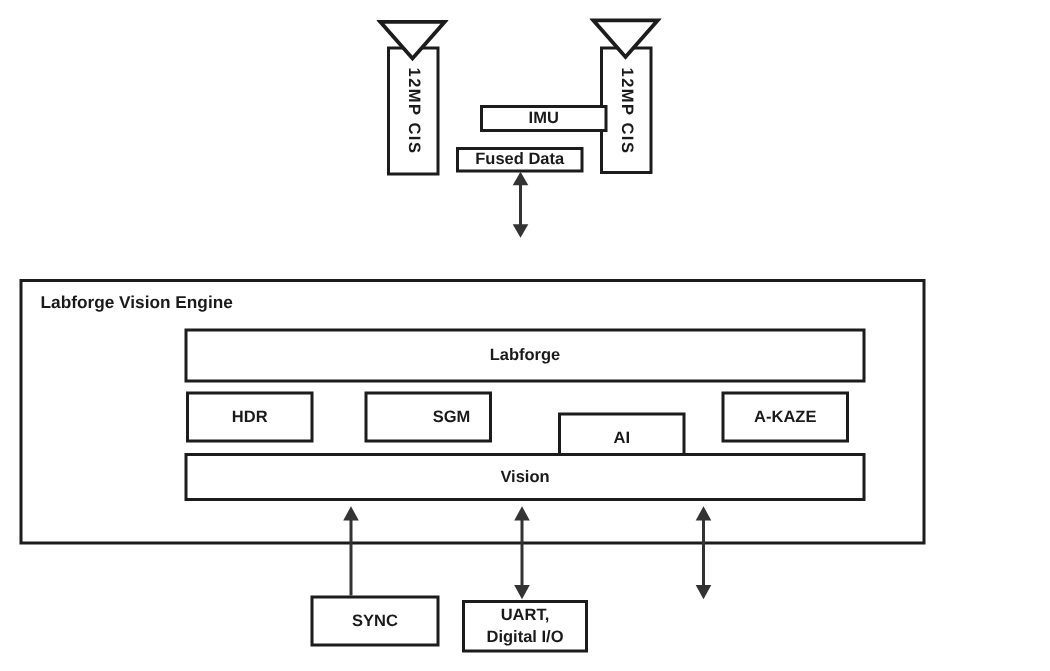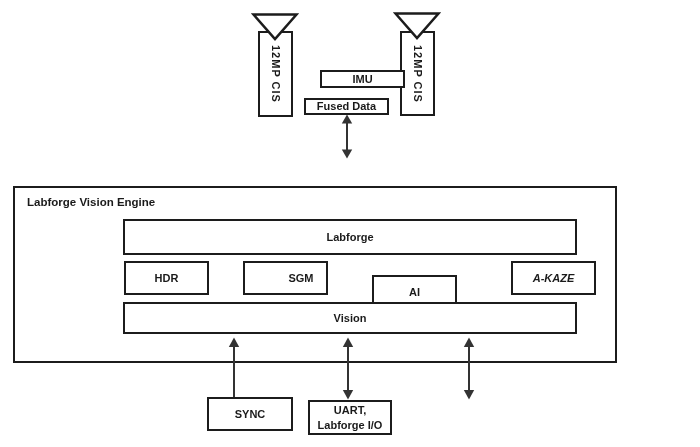--- a/index.html
+++ b/index.html
@@ -73,21 +73,21 @@
   </svg>
 
   <div class="box" style="left:13px; top:159px; width:604px; height:177px; display:block;margin-top:27px;">
     <div class="engine-title">Labforge Vision Engine</div>
 
     <div class="box" style="left:108px; top:31px; width:454px; height:36px;">Labforge</div>
 
     <div class="box" style="left:109px; top:73px; width:85px; height:34px;">HDR</div>
     <div class="box" style="left:228px; top:73px; width:85px; height:34px;padding-left:31px;">SGM</div>
     <div class="box" style="left:357px; top:87px; width:85px; height:34px;">AI</div>
-    <div class="box" style="left:496px; top:73px; width:85px; height:34px;font-style:italic;">A-KAZE</div>
+    <div class="box" style="left:466px; top:73px; width:85px; height:34px;">A-KAZE</div>
 
     <div class="box" style="left:108px; top:114px; width:454px; height:32px;">Vision</div>
   </div>
 
   <svg class="svgabs" style="left:226px; top:337px;" width="16" height="61" viewBox="0 0 16 61">
     <line x1="8" y1="8" x2="8" y2="61" stroke="#333333" stroke-width="2"></line>
     <polygon points="8,0.5 2.8,10 13.2,10" fill="#333333"></polygon>
   </svg>
 
   <svg class="svgabs" style="left:340px; top:337px;" width="16" height="63" viewBox="0 0 16 63">
@@ -100,18 +100,18 @@
     <line x1="8" y1="8" x2="8" y2="55" stroke="#333333" stroke-width="2"></line>
     <polygon points="8,0.5 2.8,10 13.2,10" fill="#333333"></polygon>
     <polygon points="8,62.5 2.8,53 13.2,53" fill="#333333"></polygon>
   </svg>
 
   <div class="box" style="left:207px; top:397px; width:86px; height:34px;">SYNC</div>
 
   <div class="box two-line" style="left:308px; top:400px; width:84px; height:35px;">
     <div>
       <span>UART,</span>
-      <span>Labforge I/O</span>
+      <span>Digital I/O</span>
     </div>
   </div>
 
 
 </div>
 
 </body></html>

